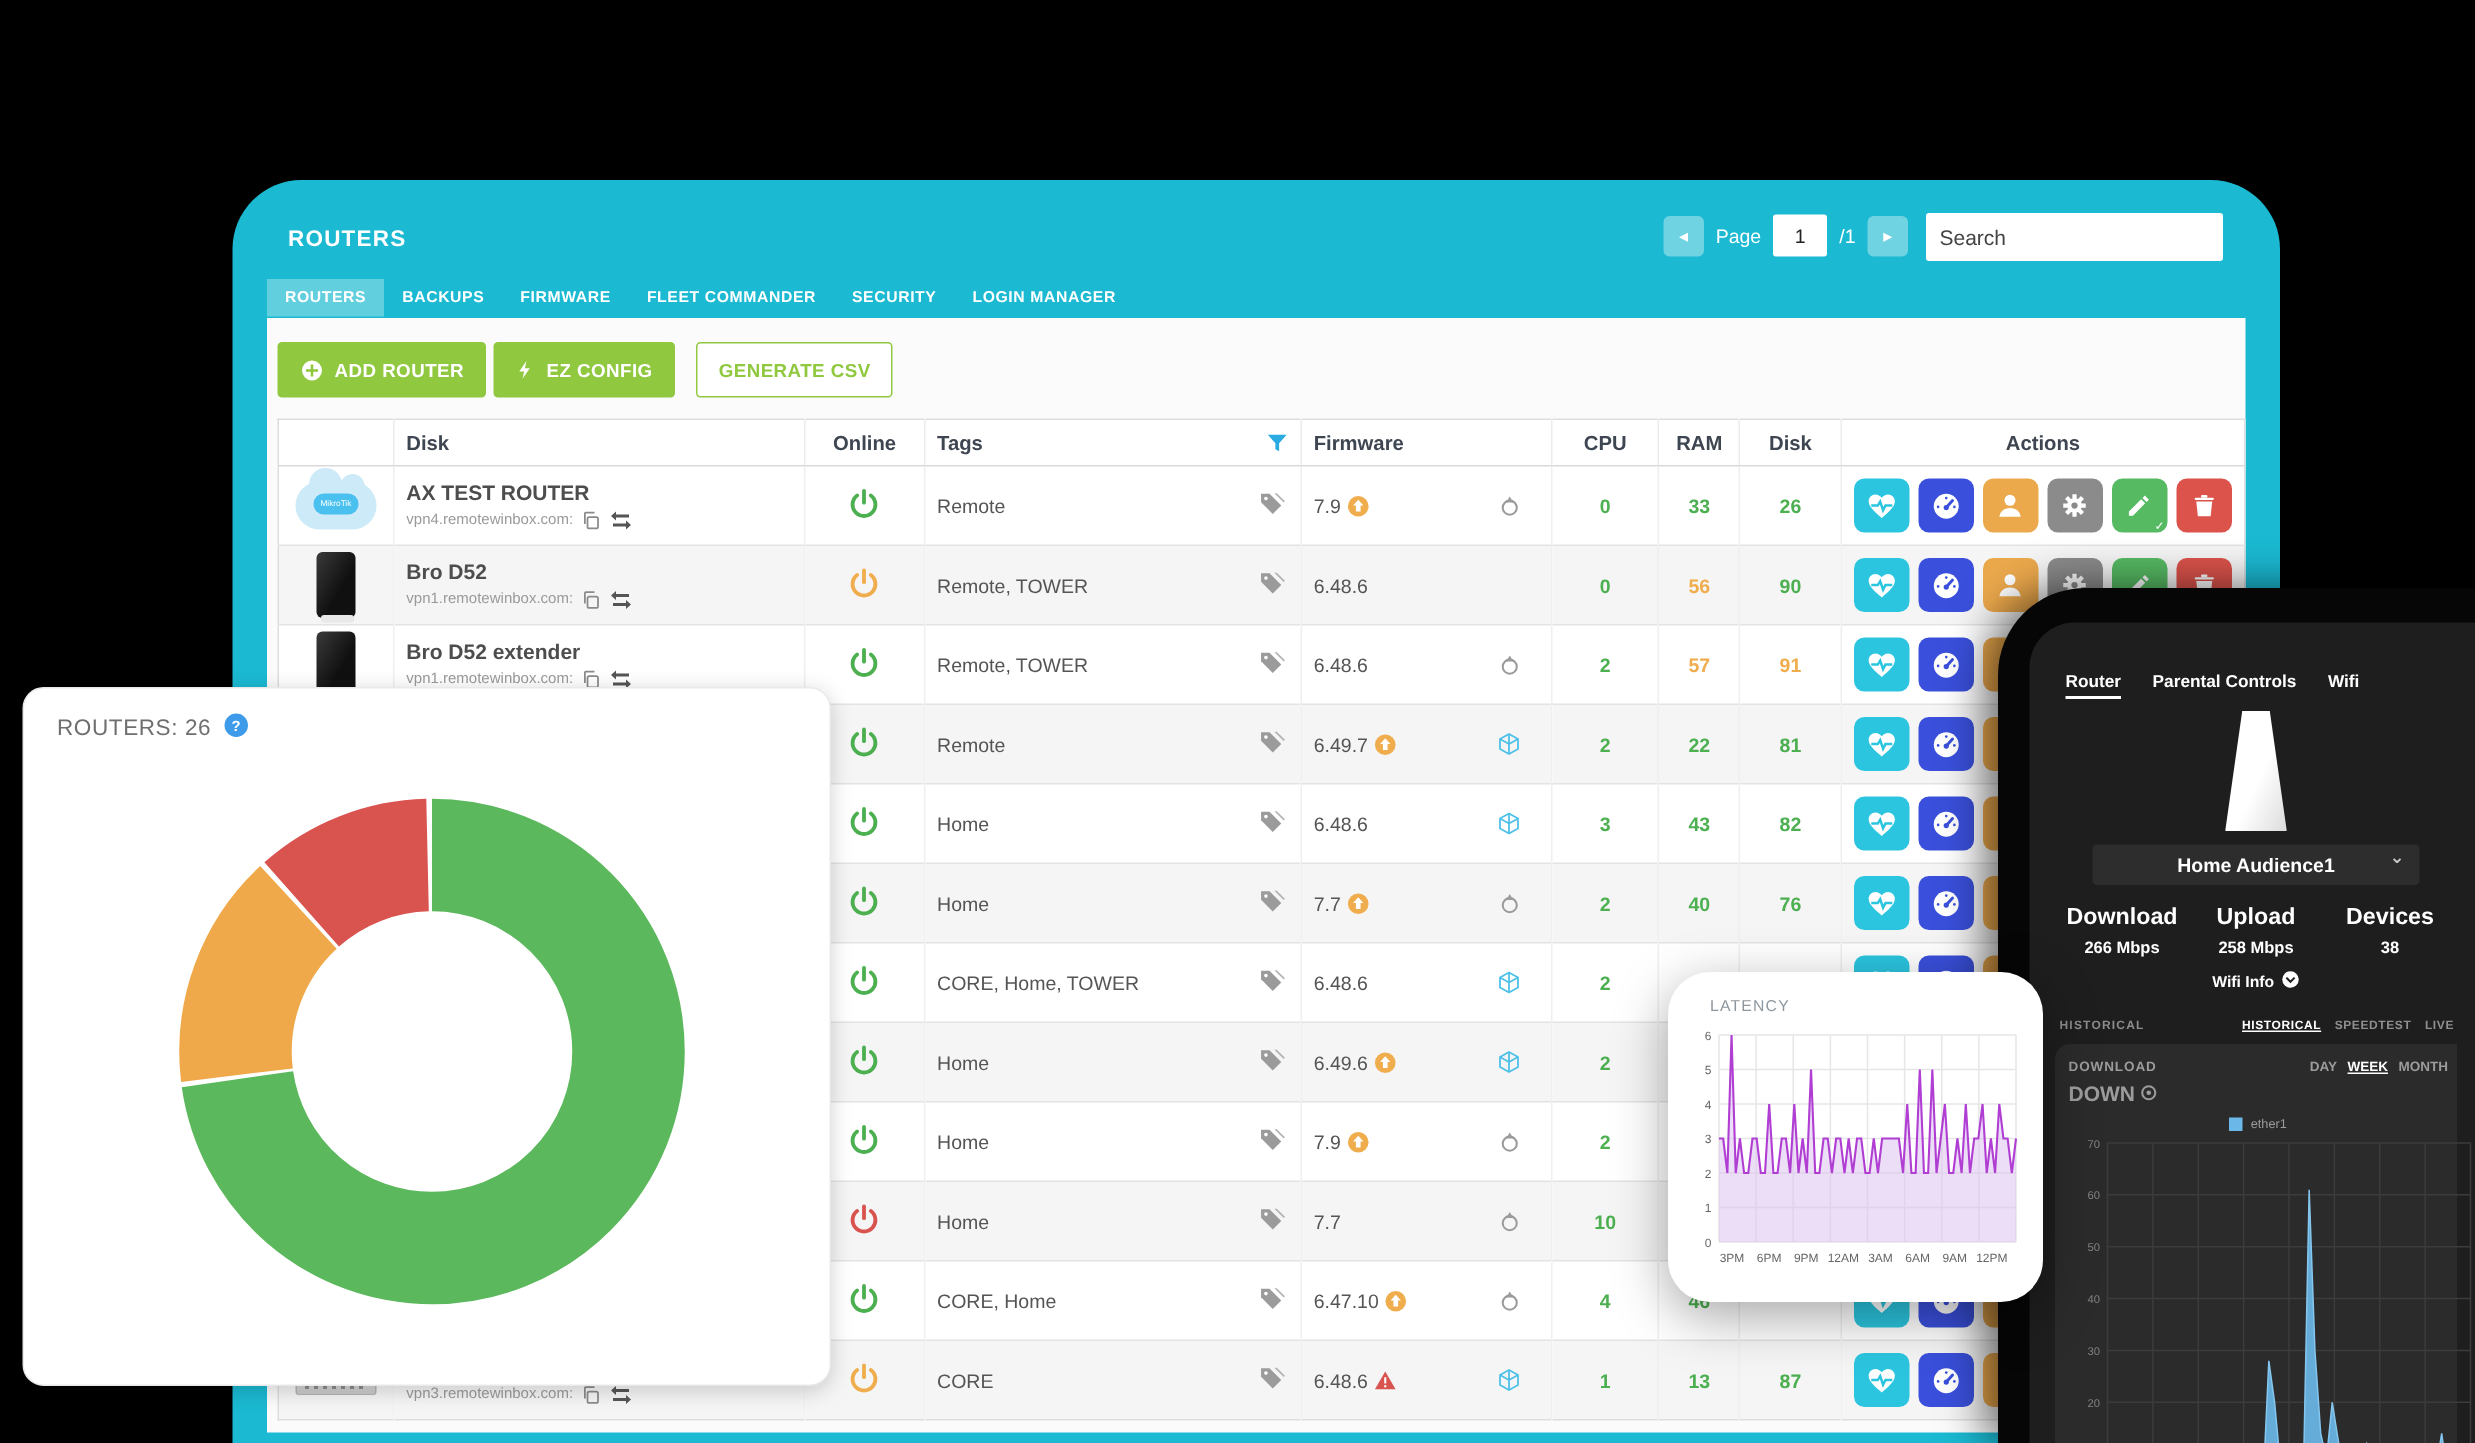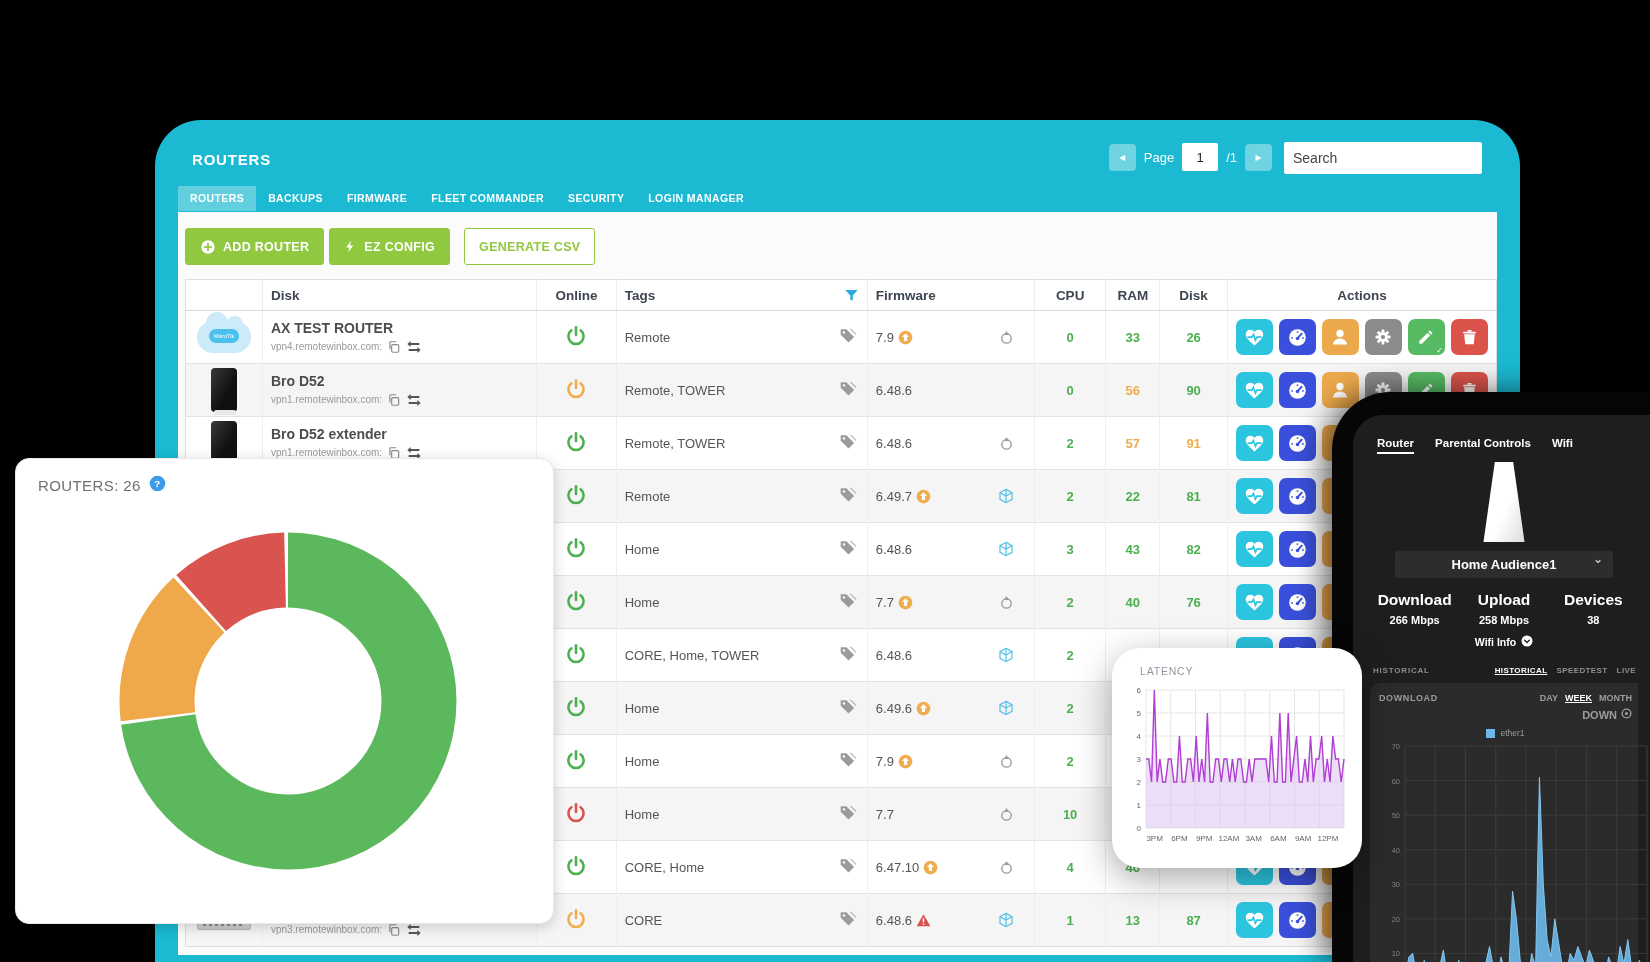--- a/index.html
+++ b/index.html
@@ -77,21 +77,21 @@
   .dsvg{position:absolute;left:102px;top:72px;}
   
   .card-lat{left:1112px;top:648px;width:250px;height:220px;border-radius:28px;
         box-shadow:0 10px 36px rgba(0,0,0,.35);z-index:40;}
   .ltitle{position:absolute;left:28px;top:17px;font-size:10.5px;color:#8e979e;letter-spacing:.8px;}
   #latHost{position:absolute;left:10px;top:34px;}
   
   .phone{position:absolute;left:1332px;top:392px;width:318px;height:570px;background:#060606;
         border-radius:58px 0 0 0;z-index:20;box-shadow:-8px 0 30px rgba(0,0,0,.6);}
   .phone-inner{position:absolute;left:21px;top:23px;right:0;bottom:0;background:#1E1E1E;
-        border-radius:30px 0 0 0;padding:20px 12px 0 17px;box-sizing:border-box;color:#fff;}
+        border-radius:30px 0 0 0;padding:32px 12px 0 17px;box-sizing:border-box;color:#fff;}
   .ptabs{display:flex;gap:21px;margin:2px 0 8px 7px;}
   .ptab{font-size:11.5px;font-weight:bold;color:#fff;padding-bottom:3px;cursor:pointer;}
   .ptab.active{border-bottom:2px solid #fff;}
   .tower{width:54px;height:80px;margin:8px auto 0;background:linear-gradient(115deg,#ffffff 55%,#d5d5d5);
         clip-path:polygon(33% 0,67% 0,88% 100%,12% 100%);border-radius:8px;}
   .pselect{width:218px;height:27px;margin:9px auto 0;background:#2D2D2D;border-radius:3px;position:relative;
         display:flex;align-items:center;justify-content:center;font-size:13px;font-weight:bold;cursor:pointer;}
   .pselect .chev{position:absolute;right:10px;top:1px;font-size:12px;color:#ccc;}
   .pstats{display:flex;margin-top:13px;text-align:center;}
   .pstat{flex:1;}
@@ -103,22 +103,22 @@
   .pslabel{font-size:8px;font-weight:bold;color:#8C8C8C;letter-spacing:.8px;}
   .pstabs{display:flex;gap:9px;}
   .pstab{font-size:8px;font-weight:bold;color:#8f8f8f;letter-spacing:.4px;cursor:pointer;}
   .pstab.active{color:#fff;text-decoration:underline;}
   .pcard{margin-top:8px;background:#2B2B2B;border-radius:10px 0 0 0;padding:10px 6px 0 9px;height:100%;}
   .pcrow{display:flex;justify-content:space-between;align-items:center;}
   .pclab{font-size:9px;font-weight:bold;color:#9c9c9c;letter-spacing:.6px;}
   .prange{display:flex;gap:7px;}
   .prtab{font-size:9px;font-weight:bold;color:#9c9c9c;cursor:pointer;}
   .prtab.active{color:#fff;text-decoration:underline;}
-  .pcrow2{display:flex;justify-content:flex-end;align-items:center;gap:4px;margin-top:5px;
-        font-size:11px;font-weight:bold;color:#9c9c9c;cursor:pointer;}
+  .pcrow2{display:flex;align-items:center;gap:4px;margin-top:5px;
+        font-size:14px;font-weight:bold;color:#9c9c9c;cursor:pointer;}
   .plegend{display:flex;justify-content:center;align-items:center;gap:5px;margin:7px 0 0;}
   .plegend .lsq{width:9px;height:9px;background:#6AB7E8;display:inline-block;}
   .plegend .ltx{font-size:8.5px;color:#9c9c9c;}
   #phoneHost{margin-top:2px;}
 </style>
 </head>
 <body>
 
 <div class="win">
   <div class="win-title">ROUTERS</div>

